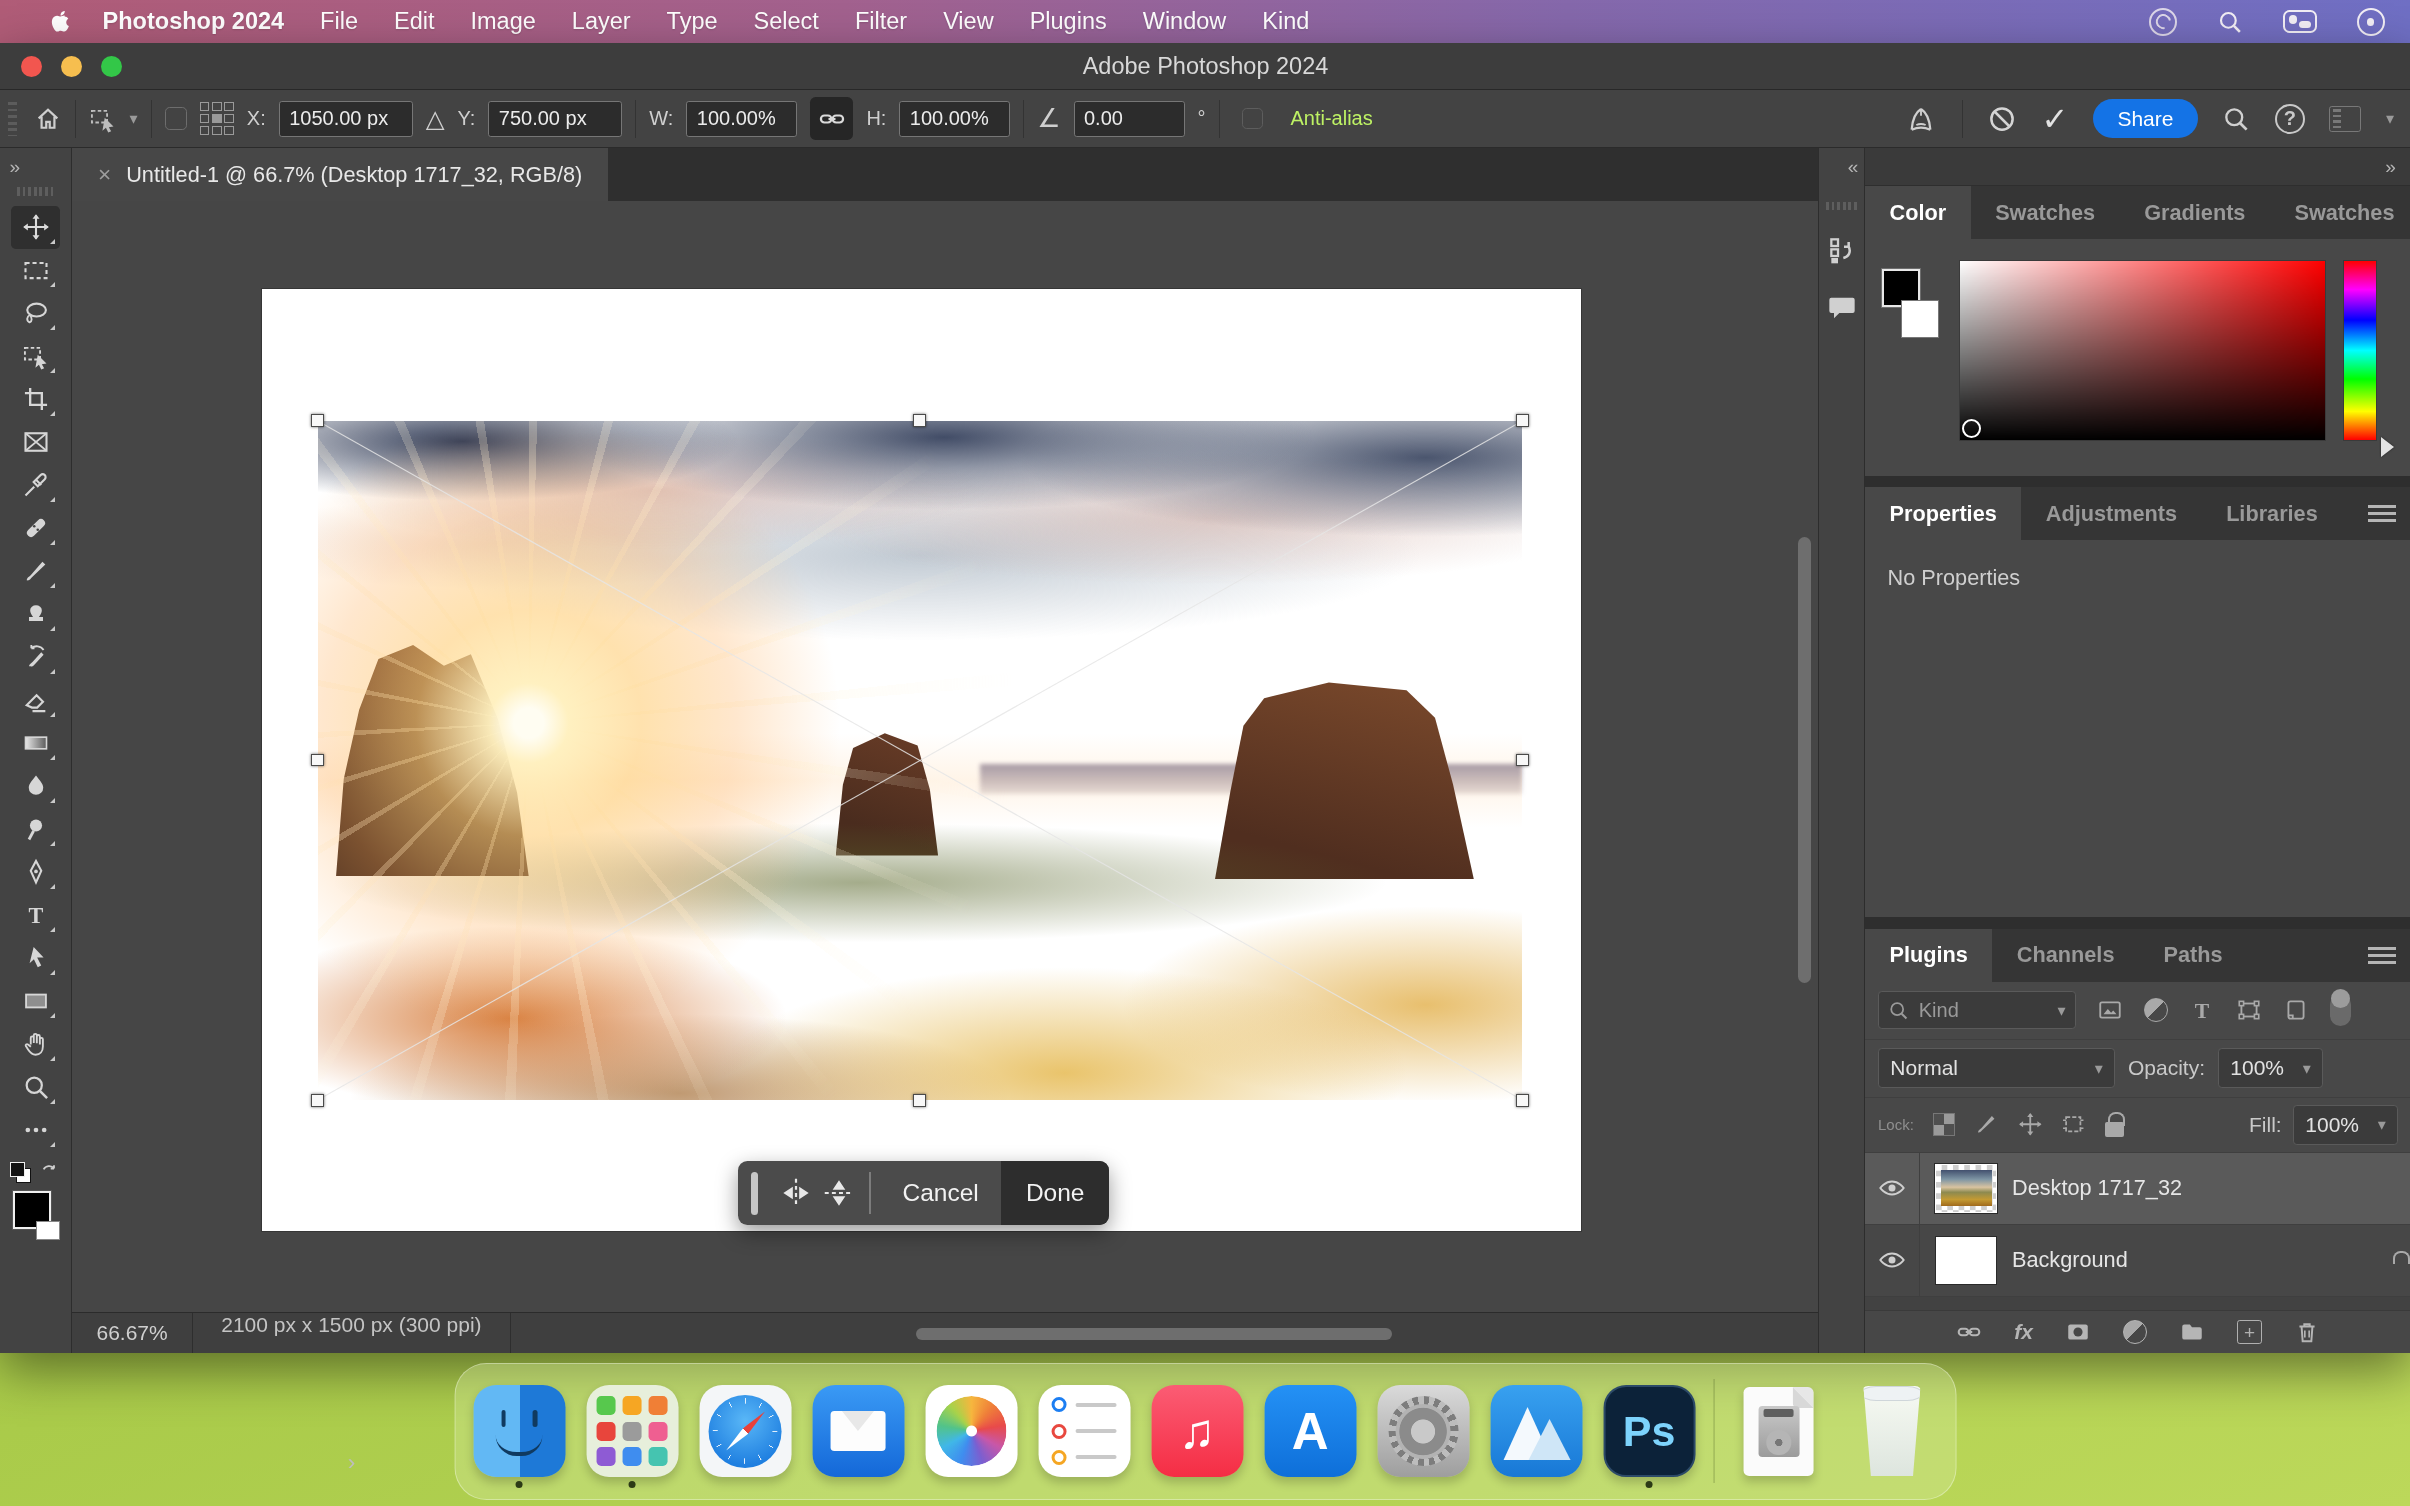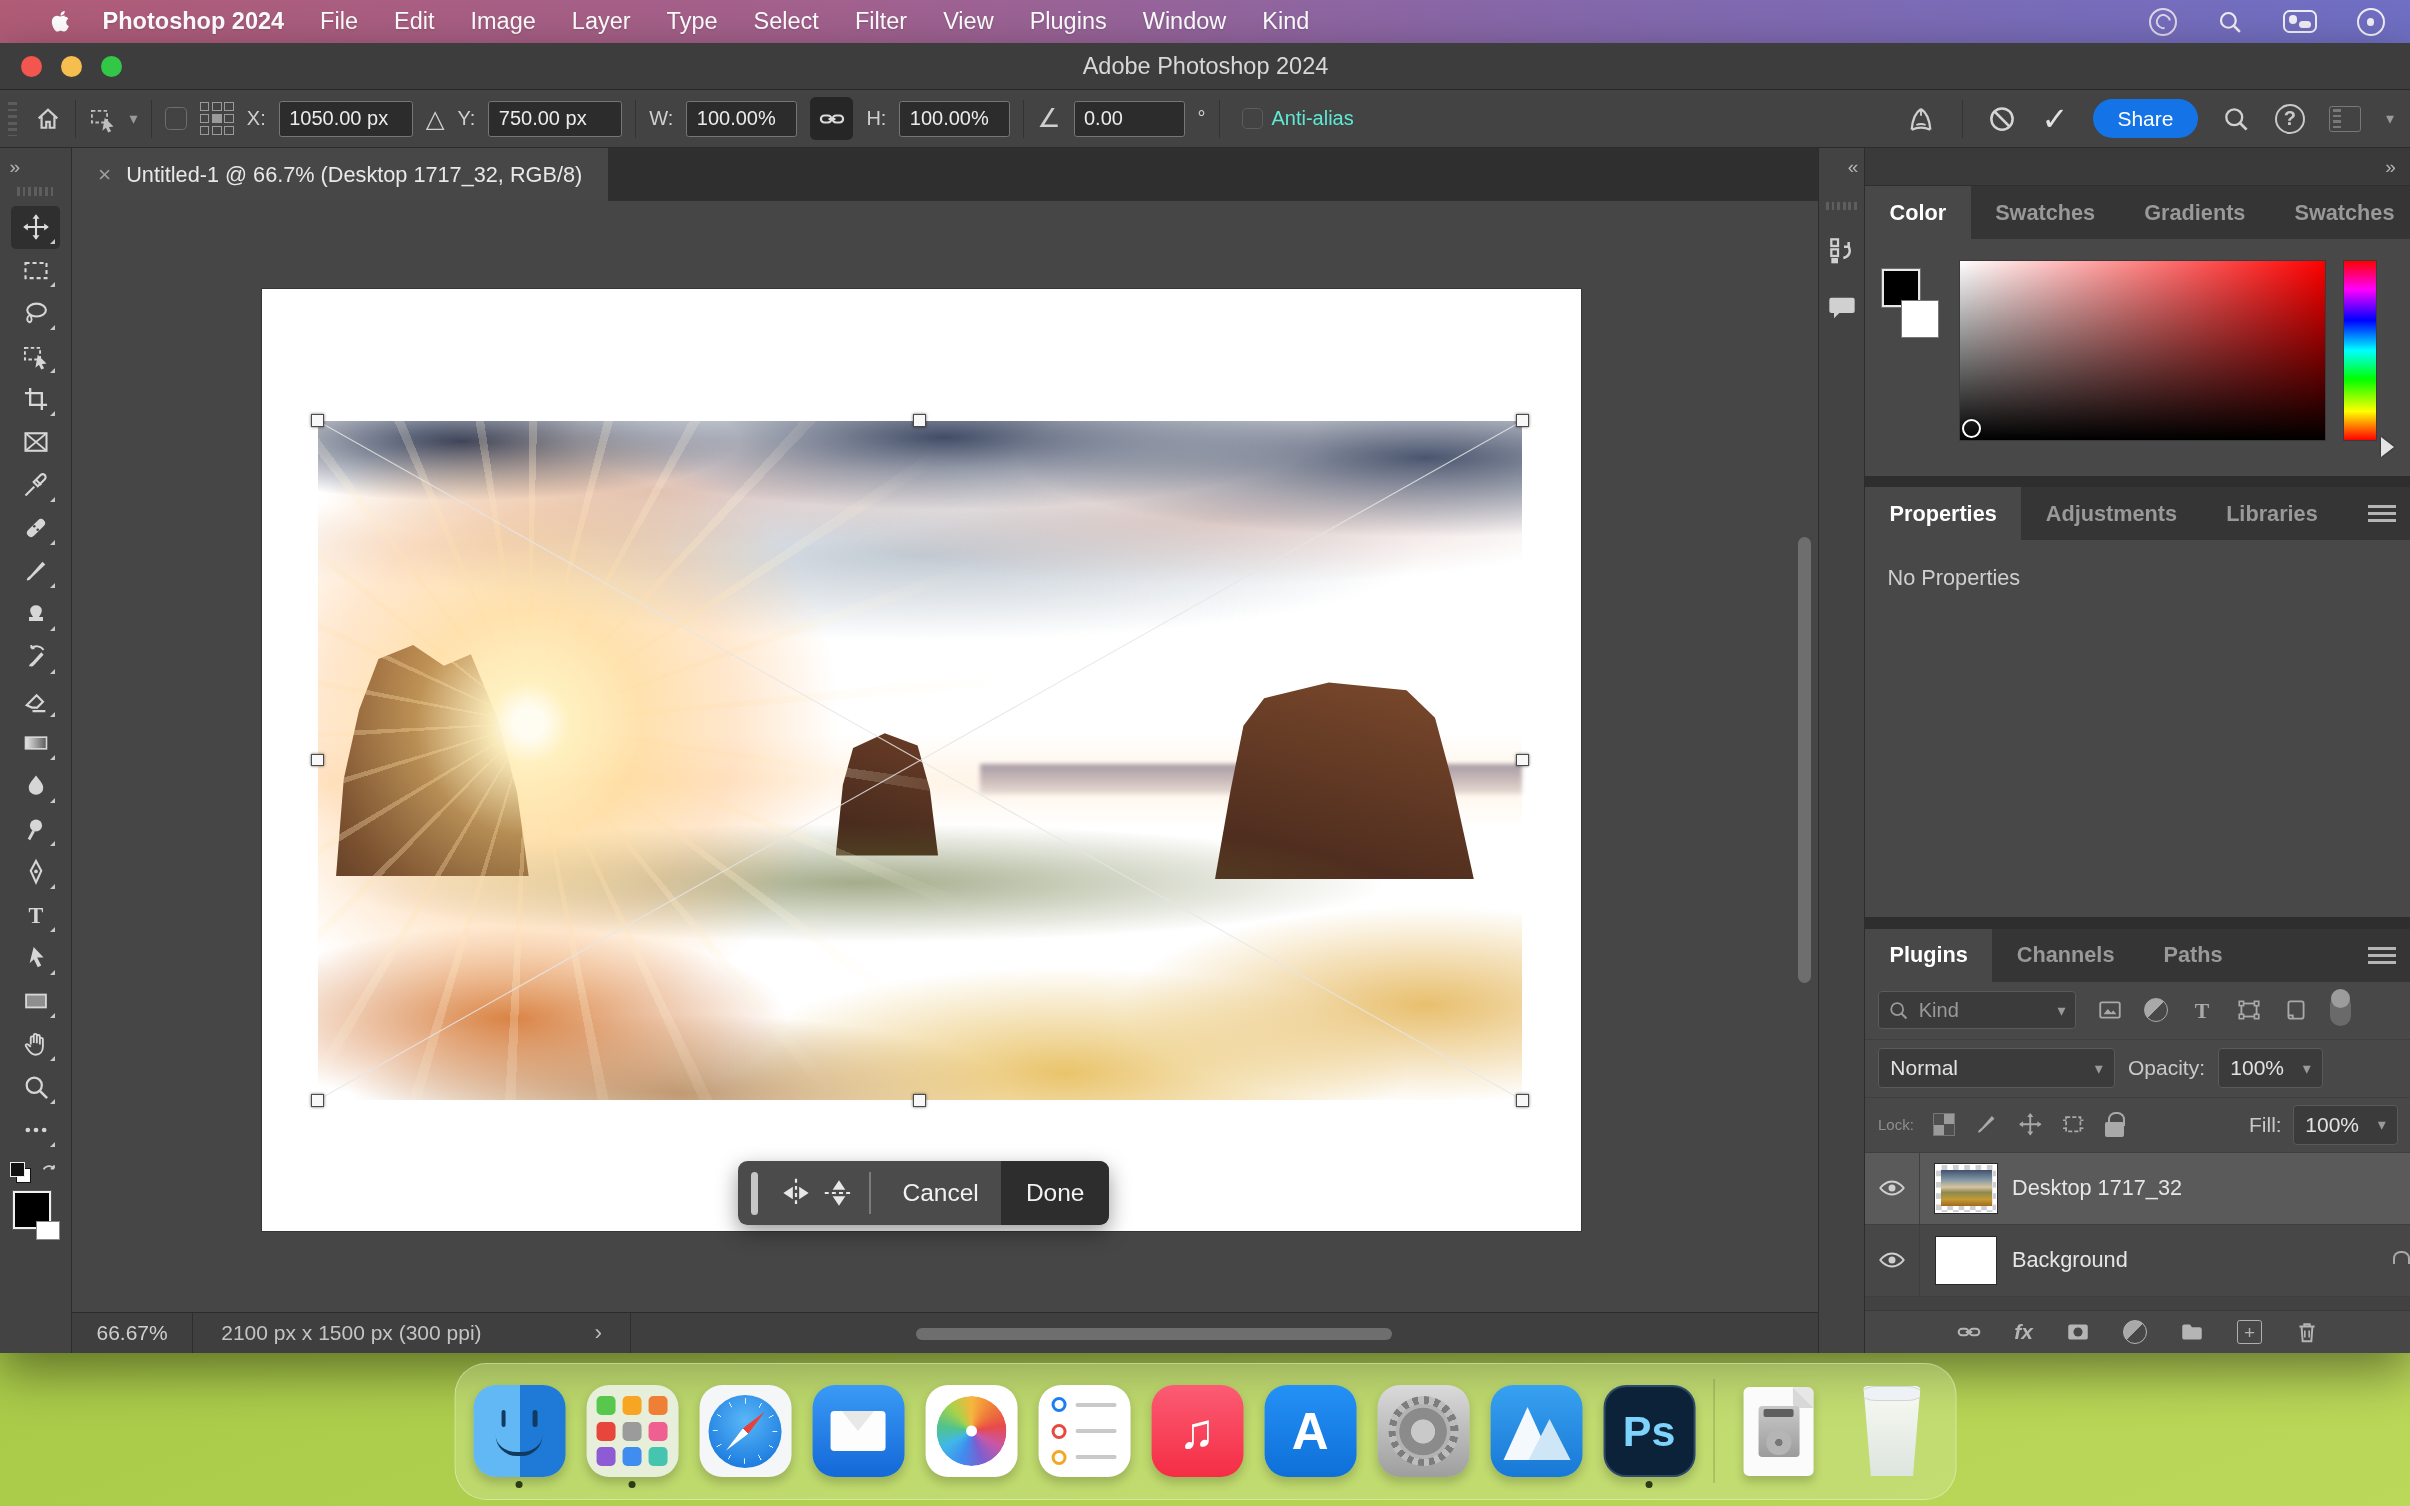--- a/index.html
+++ b/index.html
@@ -41,21 +41,21 @@
   .ob-sep { width:0.9px; height:38px; background:#333; }
   .ob-field { height:36px; min-width:94px; background:#2c2c2c; border:0.9px solid #767676; border-radius:2.8px; color:#ececec; font-size:20px; font-family:"Liberation Sans",sans-serif; padding:0 9.4px; text-align:left; }
   .ob-field.narrow { min-width:90px; width:111px; }
   .ob-field.xy { width:134px; }
   .ob-label { color:#cfcfcf; }
   .ob-check { width:22.6px; height:22.6px; border:1.9px solid #6d6d6d; border-radius:4.7px; }
   .ob-refgrid { display:grid; grid-template-columns:repeat(3,9.4px); grid-template-rows:repeat(3,9.4px); gap:2.8px; }
   .ob-refgrid span { border:1.4px solid #9a9a9a; }
   .ob-refgrid span.c { background:#9a9a9a; }
   .ob-link { width:43px; height:43px; border-radius:5.6px; background:#262626; display:flex; align-items:center; justify-content:center; }
-  .ob-antialias { display:flex; align-items:center; gap:8px; color:#5eead4;padding-left:10px; }
+  .ob-antialias { display:flex; align-items:center; gap:27px; color:#bef264;padding-left:10px; }
   .ob-antialias .ob-check { border-color:#5d5d5d; width:21px; height:21px; }
   .ob-right { margin-left:auto; display:flex; align-items:center; gap:24.5px; }
   .share-btn { background:#1473e6; color:#fff; font-size:21px; padding:7.5px 24.5px; border-radius:21px; border:none; font-family:"Liberation Sans",sans-serif; }
   .help-circle { width:30px; height:30px; border-radius:50%; border:2.4px solid #c9c9c9; display:flex; align-items:center; justify-content:center; font-size:20px; color:#c9c9c9; font-weight:700; }
   .ws-icon { width:32px; height:26px; border:1.9px solid #8a8a8a; border-radius:2.8px; position:relative; opacity:.75; }
   .ws-icon::before { content:""; position:absolute; left:2.8px; top:2.8px; bottom:2.8px; width:7.5px; background:repeating-linear-gradient(180deg,#8a8a8a 0 2.8px,transparent 2.8px 5.6px); }
   .dd-glyph { color:#9a9a9a; font-size:16px; }
 
   
   .main { position:absolute; top:105px; left:0; right:0; bottom:0; display:flex; }
@@ -135,21 +135,21 @@
   .tb-btn { display:flex; align-items:center; justify-content:center; width:60px; }
   .tb-sep { width:1.9px; background:#7c7c7c; margin:11.3px 9.4px; }
   .tb-cancel { display:flex; align-items:center; justify-content:center; padding:0 22.6px; color:#f2f2f2; font-size:24.5px; }
   .tb-done { display:flex; align-items:center; justify-content:center; padding:0 24.5px; color:#f2f2f2; font-size:24.5px; background:#2d2d2d; }
 
   .vscroll { position:absolute; right:7.5px; top:336px; width:13px; height:446px; border-radius:6.6px; background:#6e6e6e; }
 
   
   .statusbar { height:41px; background:#3f3f3f; border-top:0.9px solid #2b2b2b; display:flex; align-items:center; font-size:21px; color:#cfcfcf; position:relative; }
   .sb-zoom { padding:0 24.5px; height:100%; display:flex; align-items:center; border-right:0.9px solid #2e2e2e; }
-  .sb-doc { padding:0 28px; height:100%; display:flex; align-items:center; gap:113px; border-right:0.9px solid #2e2e2e; color:#c4c4c4; }
+  .sb-doc { padding:0 28px; height:100%; display:flex; align-items:center; gap:113px; border-right:0.9px solid #2e2e2e; color:#c4c4c4;flex-direction:column; }
   .sb-chev { color:#bdbdbd; font-size:22.6px; }
   .hscroll { position:absolute; left:844px; top:15px; width:476px; height:12.2px; border-radius:6.6px; background:#6e6e6e; }
 
   
   .collapsed { width:47px; background:#434343; border-left:0.9px solid #2d2d2d; border-right:0.9px solid #2d2d2d; display:flex; flex-direction:column; align-items:center; padding-top:7.5px; gap:24.5px; }
   .collapsed .strip-head { align-self:flex-end; padding-right:7.5px; }
   .cgrip { width:32px; height:7.5px; background:repeating-linear-gradient(90deg,#5e5e5e 0 2.8px,transparent 2.8px 5.6px); }
 
   
   .panels { width:546px; background:#3a3a3a; display:flex; flex-direction:column; }

